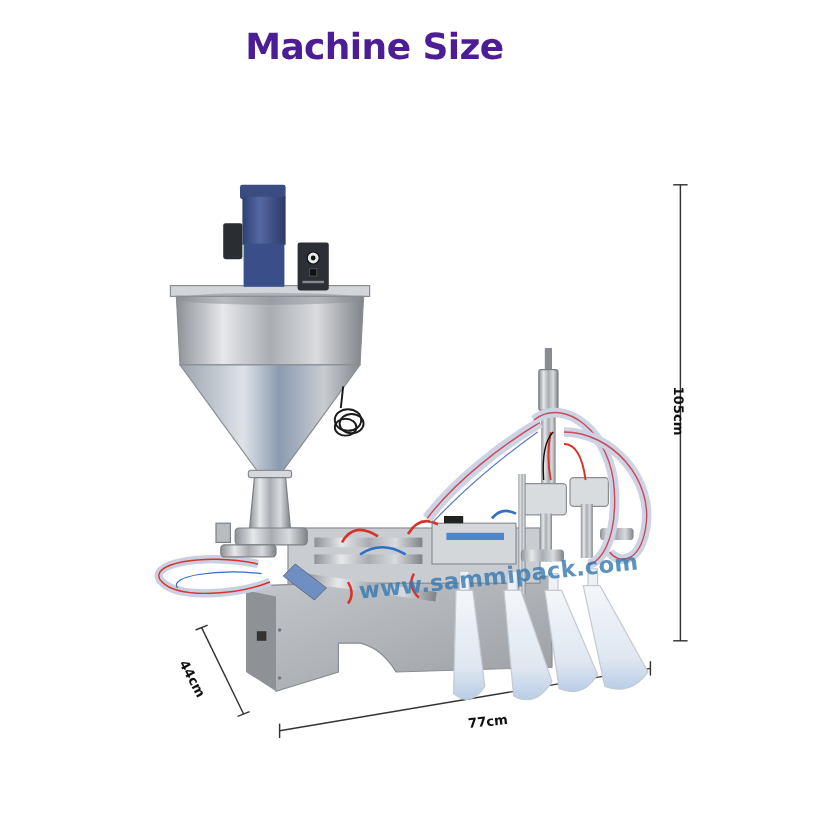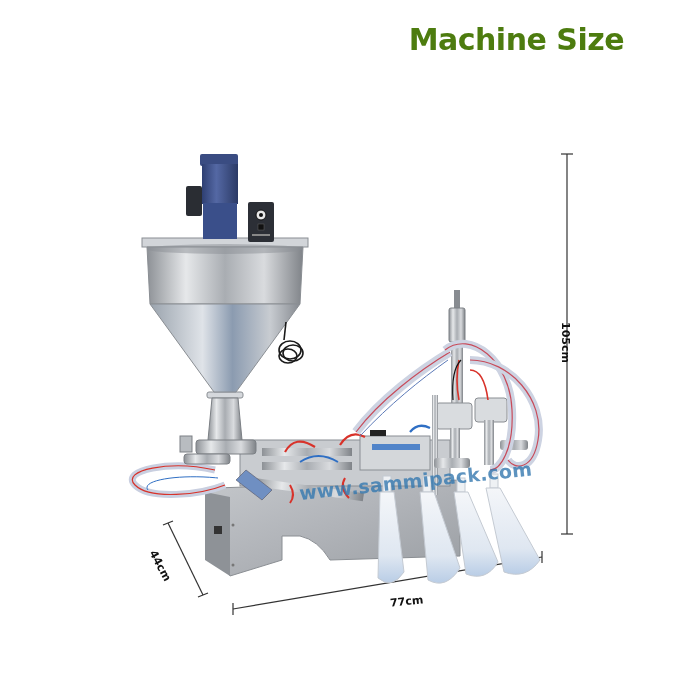--- a/index.html
+++ b/index.html
@@ -1,20 +1,20 @@
 <!DOCTYPE html>
 <html><head>
   <meta charset="utf-8">
   <style>
     html, body { margin: 0; padding: 0; background: #ffffff; }
     body { width: 680px; height: 680px; position: relative; overflow: hidden; font-family: "DejaVu Sans", sans-serif; }
     .title {
-      position: absolute; left: 0; top: 22px; width: 624px; text-align: right;
+      position: absolute; left: 0; top: 22px; width: 624px; text-align: center;
       font-family: "DejaVu Sans", sans-serif; font-weight: bold; font-size: 30px;
-      color: #4d7c0f; letter-spacing: -0.5px;
+      color: #4c1d95; letter-spacing: -0.5px;
     }
     .stage { position: absolute; left: 0; top: 0; width: 680px; height: 680px; }
     .dim-label {
       position: absolute; font-family: "DejaVu Sans", sans-serif; font-weight: bold;
       font-size: 11px; color: #111111; white-space: nowrap;
     }
     .dim-height { left: 572px; top: 322px; transform: rotate(90deg); transform-origin: left top; }
     .dim-depth { left: 158px; top: 548px; transform: rotate(62deg); transform-origin: left top; }
     .dim-width { left: 390px; top: 595px; transform: rotate(-6deg); }
     .watermark {

